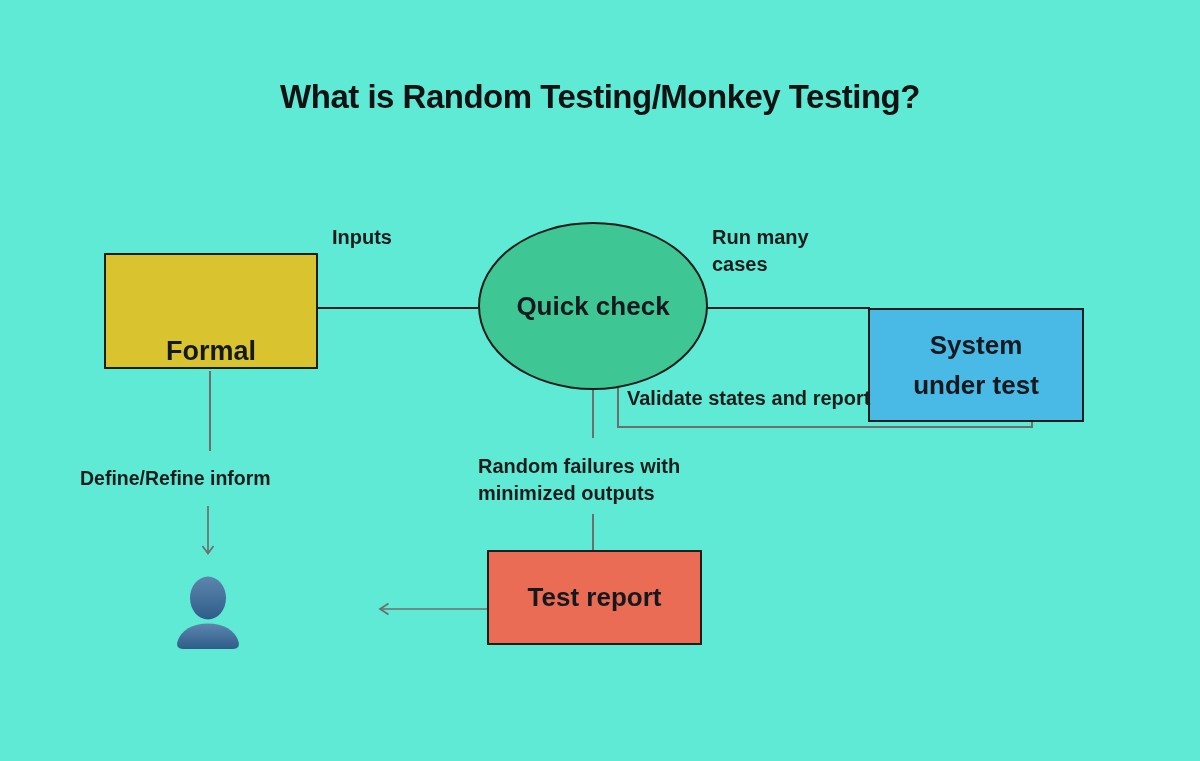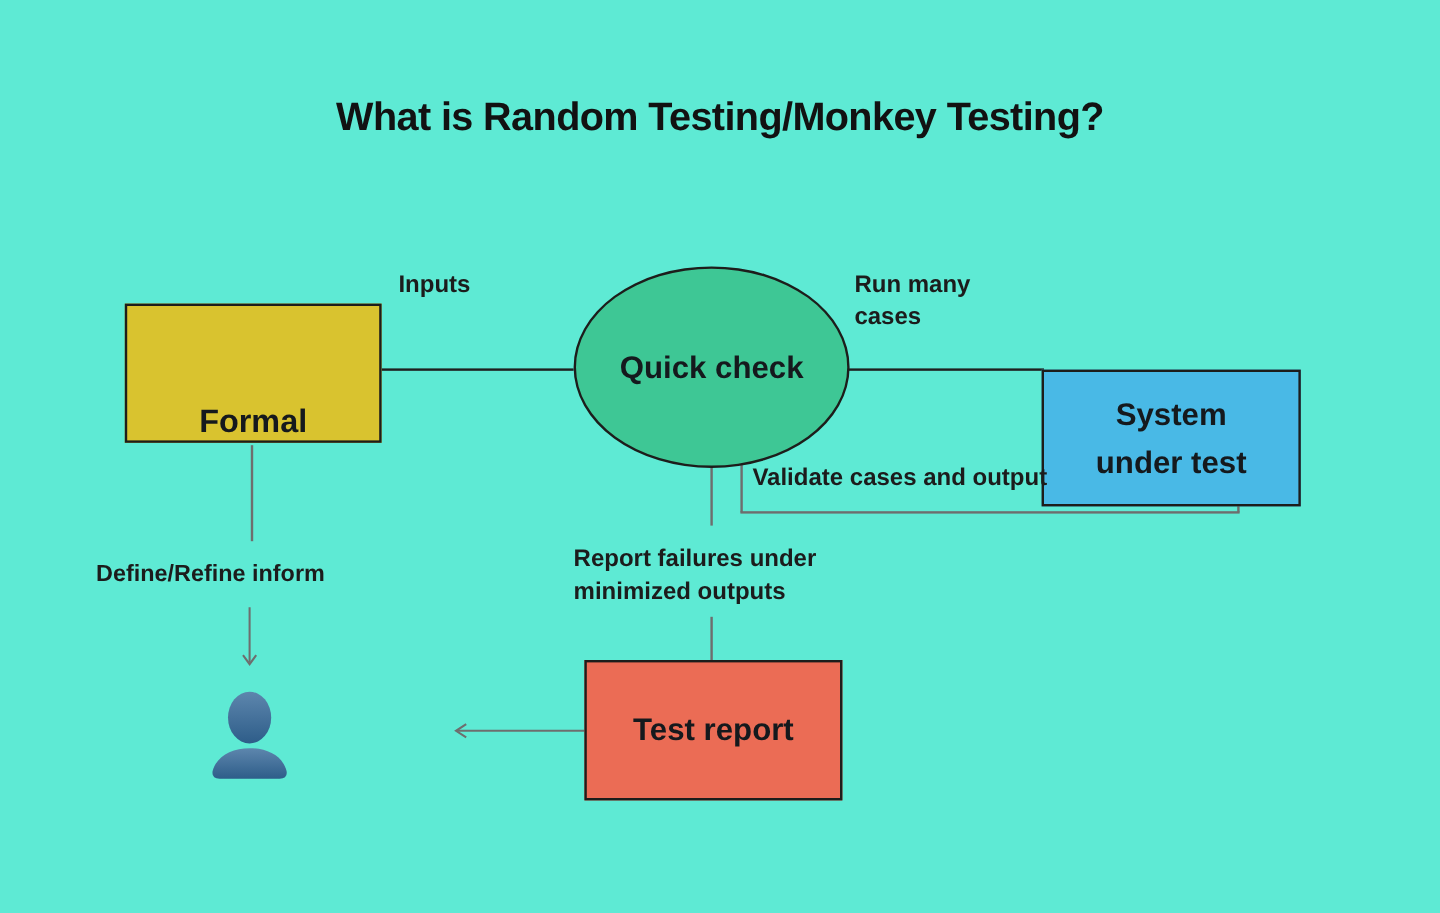--- a/index.html
+++ b/index.html
@@ -51,21 +51,21 @@
   .node-system-under-test {
     left: 868px; top: 264px;
     width: 216px; height: 114px;
     font-size: 26px;
     line-height: 40px;
     padding: 0 26px;
     margin-top: 44px;
   }
   .node-test-report {
     left: 487px; top: 550px;
-    width: 215px; height: 117px;
+    width: 215px; height: 95px;
     font-size: 26px;
   }
   .edge-label {
     position: absolute;
     text-align: left;
     font-weight: bold;
     color: #1c1c1c;
     font-size: 20px;
     line-height: 27px;
   }
@@ -133,25 +133,25 @@
   </div>
 
   <div class="node node-test-report" style="background:#eb6c55">
     <span>Test report</span>
   </div>
 
   <div class="edge-label lbl-inputs">Inputs</div>
 
   <div class="edge-label lbl-run-many">Run many cases</div>
 
-  <div class="edge-label lbl-validate">Validate cases and output</div>
+  <div class="edge-label lbl-validate">Validate states and report</div>
 
   <div class="edge-label lbl-define">Define/Refine inform</div>
 
-  <div class="edge-label lbl-report">Report failures under minimized outputs</div>
+  <div class="edge-label lbl-report">Random failures with minimized outputs</div>
 
   <svg class="user-icon-svg" width="74" height="78" viewBox="0 0 74 78">
     <defs>
       <linearGradient id="userGrad" x1="0" y1="0" x2="0" y2="1">
         <stop offset="0" stop-color="#5d86ad"></stop>
         <stop offset="1" stop-color="#2e5d89"></stop>
       </linearGradient>
     </defs>
     <ellipse cx="37" cy="25" rx="18" ry="21.5" fill="url(#userGrad)"></ellipse>
     <path d="M12 76 Q5 76 6.2 69.5 C9.5 57 22 50.5 37 50.5 C52 50.5 64.5 57 67.8 69.5 Q69 76 62 76 Z" fill="url(#userGrad)"></path>

